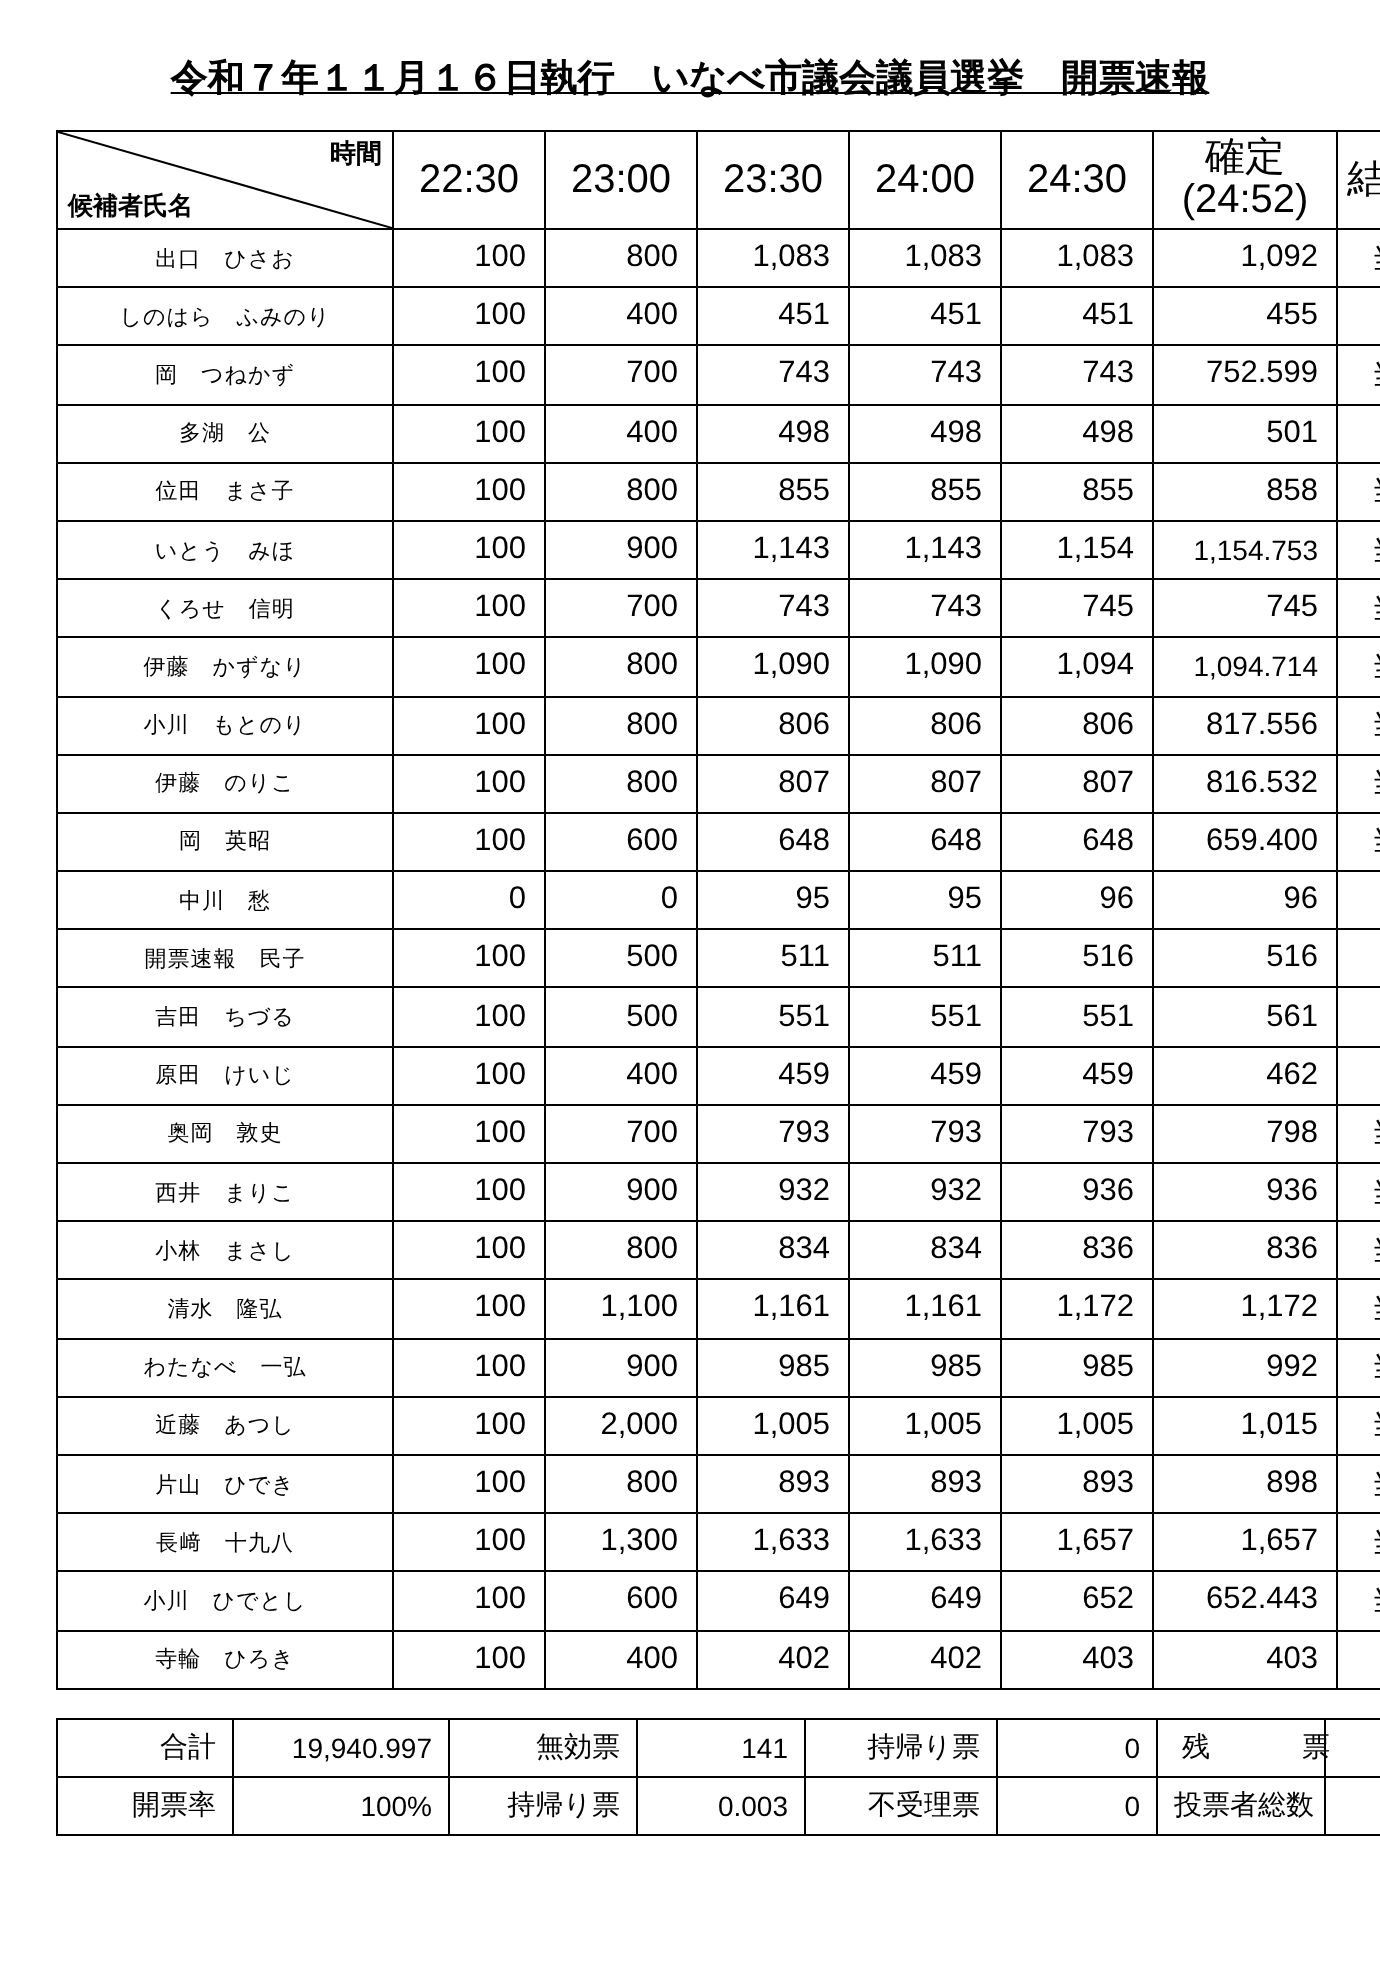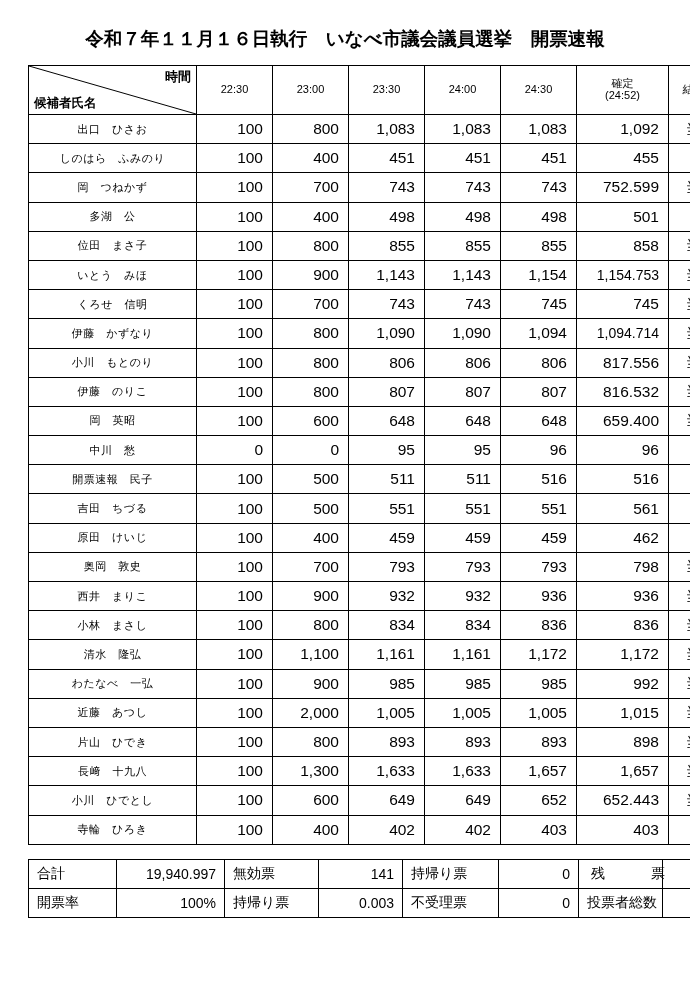--- a/index.html
+++ b/index.html
@@ -21,37 +21,38 @@
     padding: 18px 28px 10px 28px;
     position: relative;
   }
   .doc-title {
     text-align: center;
     font-size: 18.5px;
     font-weight: bold;
     letter-spacing: 0px;
     margin: 8px 0 14px 0;
     white-space: nowrap;
+    text-decoration: underline;
   }
   table.main {
     border-collapse: collapse;
     width: 634px;
     table-layout: fixed;
     font-size: 15px;
   }
   table.main th, table.main td {
     border: 1px solid #000000;
     padding: 0;
     height: 28.2px;
     vertical-align: middle;
   }
   .hdr-cell {
     text-align: center;
     font-weight: normal;
-    font-size: 11px;
+    font-size: 20px;
     line-height: 1.05;
   }
   .hdr-corner {
     position: relative;
     height: 48px !important;
     padding: 0 !important;
   }
   .hdr-corner .lbl-time {
     position: absolute;
     top: 2px;
@@ -109,21 +110,21 @@
     table-layout: fixed;
     font-size: 14px;
   }
   table.foot td {
     border: 1px solid #000000;
     height: 28px;
     padding: 0 8px;
     vertical-align: middle;
   }
   .f-lbl {
-    text-align: left;
+    text-align: right;
     font-size: 14px;
     white-space: nowrap;
   }
   .f-lbl.spread {
     letter-spacing: 6px;
     padding-left: 12px !important;
   }
   .f-val {
     text-align: right;
     font-size: 14px;

